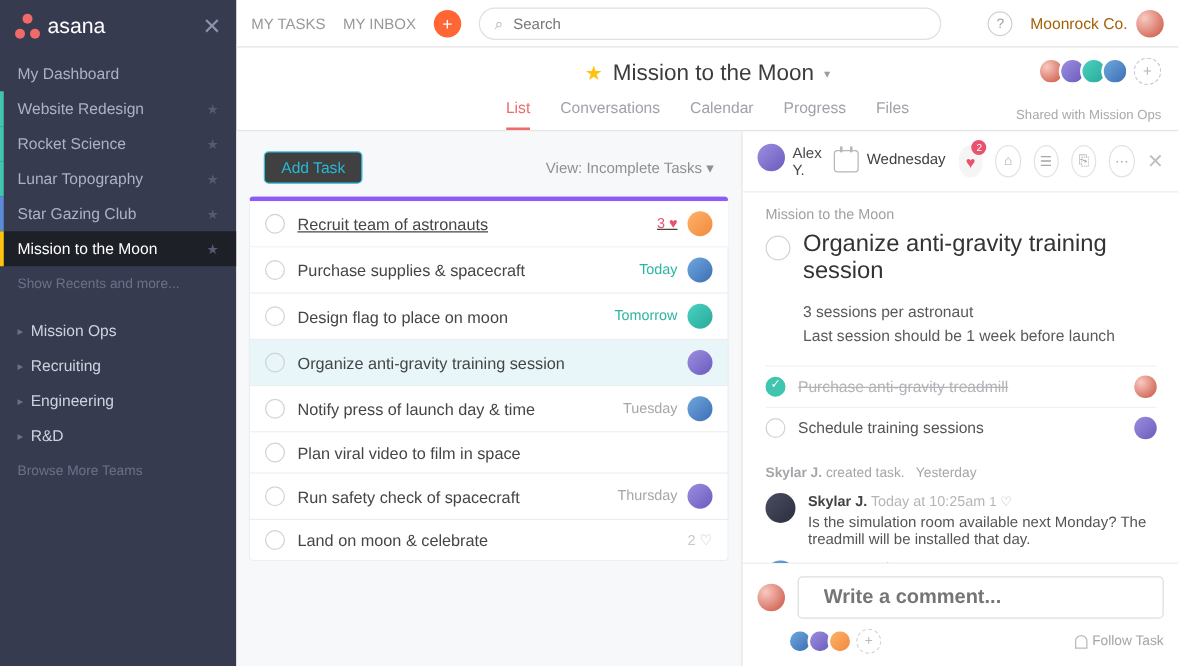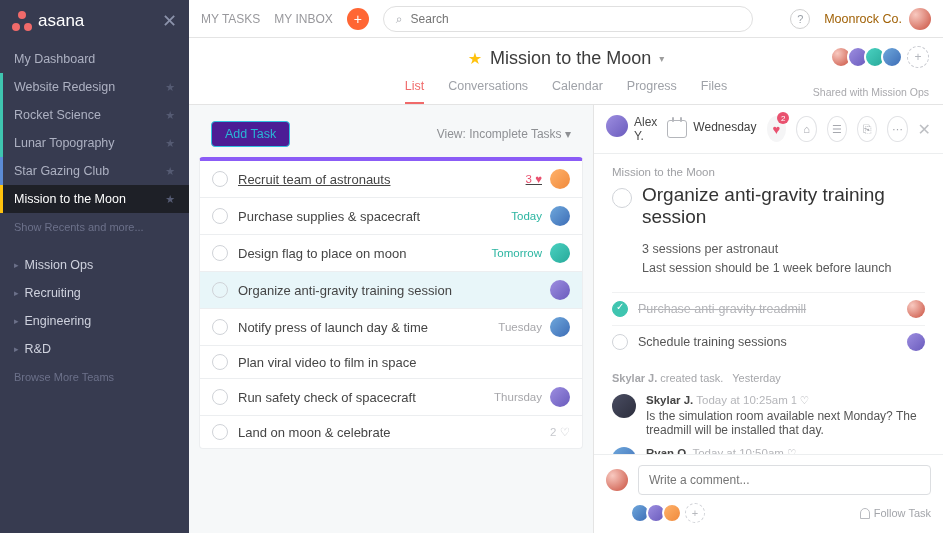--- a/index.html
+++ b/index.html
@@ -55,21 +55,21 @@
 .members { position: absolute; right: 14px; top: 8px; display: flex; align-items: center; gap: -4px; }
 .members .avatar { border: 2px solid #fff; margin-left: -5px; }
 .members .add-mem { width: 22px; height: 22px; border-radius: 50%; border: 1px dashed #c9cbd1; display: flex; align-items: center; justify-content: center; color: #b3b6bd; font-size: 12px; margin-left: 4px; cursor: pointer; }
 .shared-txt { position: absolute; right: 14px; bottom: 6px; font-size: 10.5px; color: #a9a9ad; }
 
 .content { flex: 1; display: flex; overflow: hidden; }
 
 
 .task-list { flex: 1; background: #f6f8f9; padding: 16px 10px; overflow: auto; }
 .tl-header { display: flex; align-items: center; justify-content: space-between; margin: 0 12px 10px; }
-.add-task-btn { border: 1px solid #32c1e0; color: #29b7d6; background: #4c1d95; border-radius: 4px; padding: 5px 13px; font-size: 12.5px; cursor: pointer; text-align: center; }
+.add-task-btn { border: 1px solid #32c1e0; color: #29b7d6; background: #404040; border-radius: 4px; padding: 5px 13px; font-size: 12.5px; cursor: pointer; text-align: center; }
 .view-toggle { font-size: 12px; color: #8e9094; cursor: pointer; }
 .task-row { display: flex; align-items: center; background: #fff; border: 1px solid #eceef0; border-top: none; padding: 8px 12px; gap: 10px; font-size: 13px; color: #454545; cursor: pointer; }
 .task-row:first-of-type { border-top: 4px solid #8b5cf6; border-radius: 4px 4px 0 0; text-decoration: underline; }
 .task-row:last-of-type { border-radius: 0 0 4px 4px; }
 .task-row.selected { background: #e8f6f9; }
 .check-circle { width: 16px; height: 16px; border-radius: 50%; border: 1.3px solid #d0d3d8; flex-shrink: 0; position: relative; }
 .task-name { flex: 1; }
 .task-meta { display: flex; align-items: center; gap: 8px; font-size: 11.5px; }
 .heart { color: #e9516f; }
 .due-today { color: #2cb5a1; }
@@ -105,21 +105,21 @@
 .activity-line { margin-bottom: 10px; }
 .comment { display: flex; gap: 10px; align-items: flex-start; margin: 10px 0; }
 .comment .avatar { width: 24px; height: 24px; }
 .cm-body { flex: 1; font-size: 12px; color: #555; }
 .cm-head { font-size: 11.5px; margin-bottom: 3px; }
 .cm-head b { color: #444; font-weight: 600; }
 .cm-head span { color: #b4b5b9; }
 .cm-like { color: #b4b5b9; font-size: 10.5px; cursor: pointer; }
 .detail-footer { border-top: 1px solid #eceeef; padding: 10px 12px; }
 .comment-box { display: flex; gap: 10px; align-items: center; }
-.comment-box input { flex: 1; border: 1px solid #dcdee1; border-radius: 4px; padding: 7px 10px; font-size: 12px; outline: none; }
+.comment-box input { flex: 1; border: 1px solid #dcdee1; border-radius: 4px; padding: 7px 20px; font-size: 16px; outline: none; font-weight: bold; }
 .followers { display: flex; align-items: center; gap: 0; margin-top: 8px; margin-left: 28px; }
 .followers .avatar { width: 20px; height: 20px; border: 2px solid #fff; margin-left: -4px; }
 .followers .add-fol { width: 20px; height: 20px; border-radius: 50%; border: 1px dashed #cfd1d6; display: flex; align-items: center; justify-content: center; color: #b7b9be; font-size: 11px; margin-left: 3px; cursor: pointer; }
 .follow-task { margin-left: auto; font-size: 11px; color: #a3a5aa; cursor: pointer; display: flex; align-items: center; gap: 4px; }
 .bell { width: 10px; height: 11px; border: 1.2px solid #b8babf; border-radius: 5px 5px 0 0; position: relative; }
 </style>
 </head>
 <body>
 
 <div class="app">

